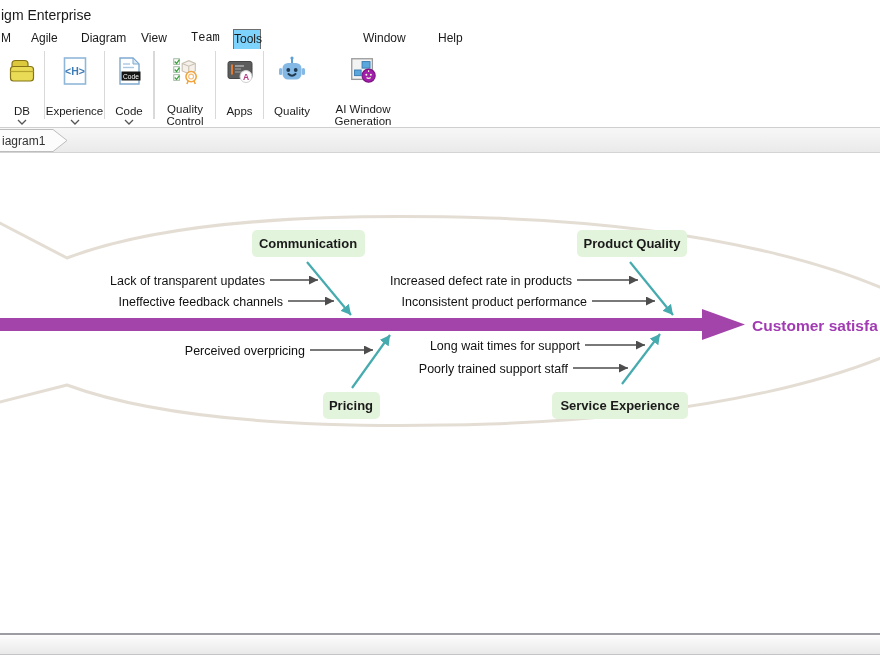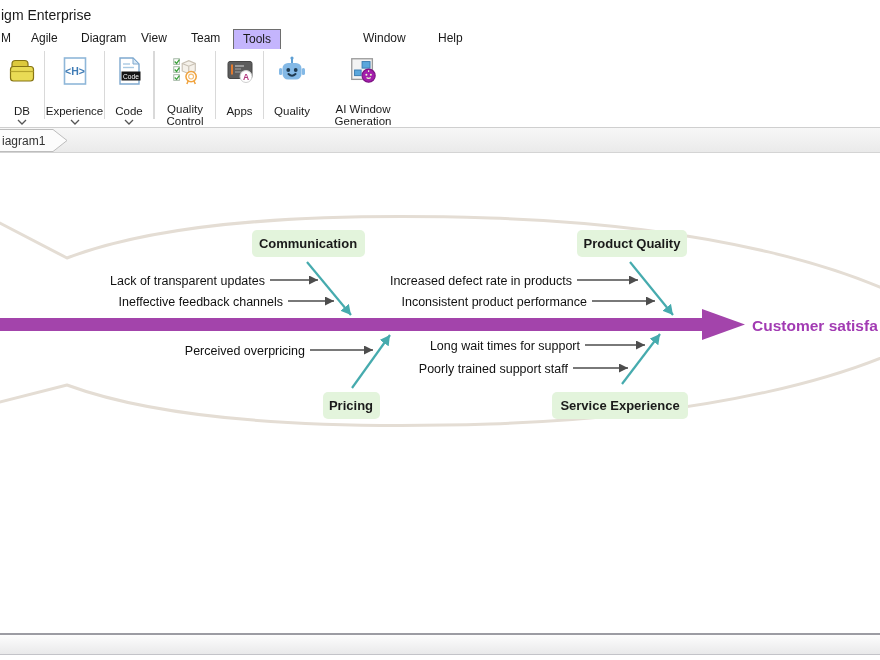--- a/index.html
+++ b/index.html
@@ -11,26 +11,26 @@
   .titlebar { position:absolute; top:0; left:0; width:880px; height:28px; background:#fff; }
   .titlebar .title { position:absolute; left:1px; top:7px; font-size:14px; color:#1a1a1a; }
 
   
   .menubar { position:absolute; top:28px; left:0; width:880px; height:21px; background:#fff; }
   .mi { position:absolute; top:2px; height:17px; line-height:17px; font-size:12px; color:#1a1a1a; cursor:default; }
   .mi-0 { left:1px; }
   .mi-1 { left:31px;text-align:center; }
   .mi-2 { left:81px; }
   .mi-3 { left:141px; }
-  .mi-4 { left:191px; }
+  .mi-4 { left:191px;font-family:Liberation Mono, monospace; }
   .mi-6 { left:288px;margin-top:28px; }
   .mi-7 { left:363px; }
   .mi-8 { left:438px; }
-  .mi-active { left:233px; top:1px; width:48px; height:20px; line-height:19px; text-align:center;
-    background:#c4b5fd; border:1px solid #6e6e6e; border-bottom:none; }
+  .mi-active { left:233px; top:1px; width:28px; height:20px; line-height:19px; text-align:center;
+    background:#7dd3fc; border:1px solid #6e6e6e; border-bottom:none; }
 
   
   .ribbon { position:absolute; top:49px; left:0; width:880px; height:79px; background:#fff;
     border-bottom:1px solid #cfcfcf; display:flex; align-items:stretch; }
   .rcell { display:flex; flex-direction:column; align-items:center; padding-top:6px; cursor:default; }
   .rcell .ric { width:32px; height:32px; }
   .rcell .rlabel { margin-top:18px; font-size:11.5px; line-height:12px; color:#1c1c1c; text-align:center; }
   .rcell .chev { margin-top:2px; }
   .rsep { width:1px; background:#d9d9d9; margin:2px 0 8px 0; }
   .w0{width:44px}.w1{width:59px}.w2{width:48px}.w3{width:45px}.w4{width:60px}.w5{width:47px}.w6{width:56px}.w7{width:86px}

